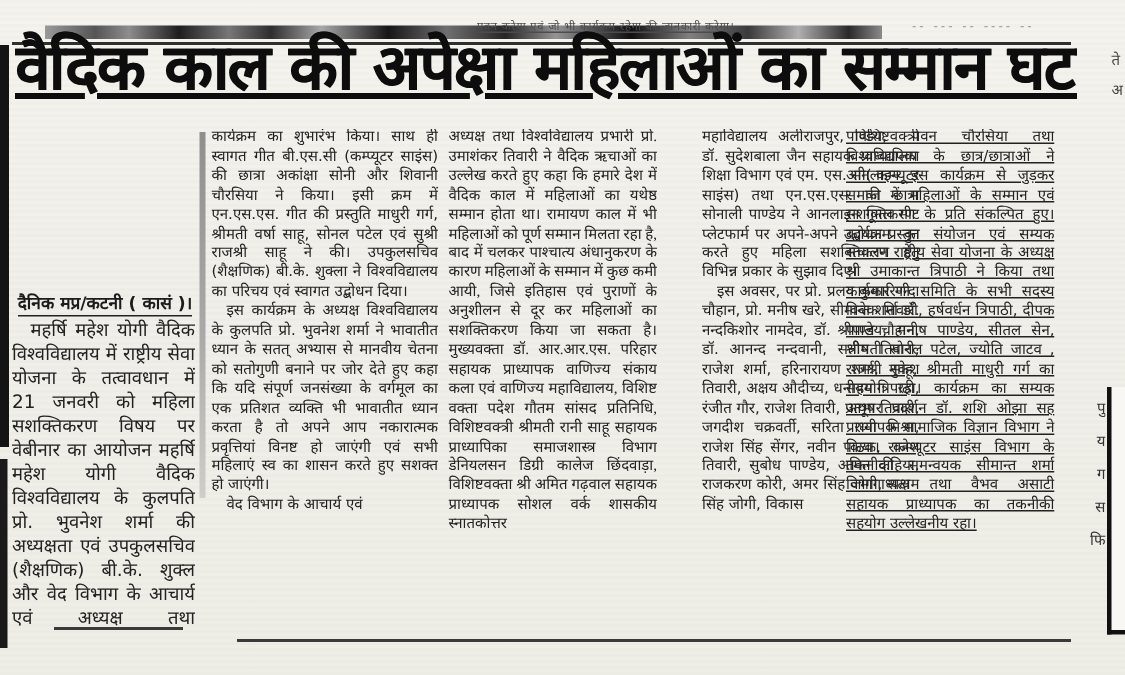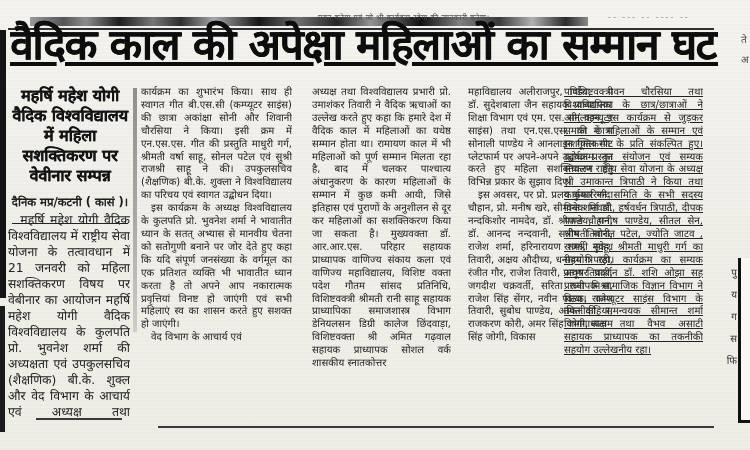--- a/index.html
+++ b/index.html
@@ -19,20 +19,21 @@
     left:30px;top:17px;width:558px;height:9px;
     background:linear-gradient(90deg,
       #9a9a9a 0%,#555 6%,#8d8d8d 10%,#1e1e1e 16%,#777 22%,#2e2e2e 27%,
       #a8a8a8 33%,#161616 41%,#6f6f6f 48%,#262626 55%,#949494 61%,
       #101010 70%,#808080 77%,#3a3a3a 84%,#b0b0b0 90%,#2a2a2a 96%,#8a8a8a 100%);
   }
   .masthead-text{
     left:318px;top:12px;width:250px;height:12px;
     font-size:7.5px;color:#4c4c4c;white-space:nowrap;overflow:hidden;
     letter-spacing:.4px;
+    text-decoration:underline;
   }
   .masthead-dashes{
     left:608px;top:13px;width:110px;height:10px;
     font-size:8px;color:#8f8f8f;letter-spacing:2px;white-space:nowrap;overflow:hidden;
   }
   .top-rule{left:8px;top:28px;width:706px;height:2px;background:#2f2f2f;}
   .left-bar{left:0;top:30px;width:6px;height:268px;background:#141414;}
   .left-bar2{left:0;top:306px;width:5px;height:126px;background:#1a1a1a;}
   .headline{
     left:10px;top:16px;width:708px;height:58px;
@@ -47,30 +48,30 @@
     font-size:16px;font-weight:700;line-height:20px;
     text-align:center;white-space:pre-line;color:#141414;
     text-shadow:.4px 0 0 #141414;
   }
   .col-divider{left:133px;top:88px;width:4px;height:244px;
     background:linear-gradient(180deg,#8f8f8f 0%,#a9a9a9 55%,#cfcec8 100%);}
   .dateline{
     left:10px;top:194px;width:120px;
     font-size:11.5px;font-weight:700;text-align:center;
   }
-  .dateline span{border-bottom:1.5px solid #222;padding-bottom:14px;white-space:nowrap;}
+  .dateline span{border-bottom:1.5px solid #222;padding-bottom:1px;white-space:nowrap;}
   .newscol{
     top:86px;height:338px;overflow:hidden;
     font-size:10px;line-height:12.9px;
     text-align:justify;white-space:pre-line;color:#222;
   }
   .lede{left:8px;top:212px;width:122px;height:208px;
     font-size:12.3px;line-height:16px;}
   .c2{left:141px;width:151px;}
-  .c3{left:312px;width:139px;}
+  .c3{left:299px;width:139px;font-family:Liberation Serif, serif;}
   .c4{left:468px;width:145px;}
   .c5{left:564px;width:139px;text-decoration:underline;}
   .rule{background:#3a3a3a;height:2px;}
   .rule-lede{left:36px;top:418px;width:86px;}
   .rule-long{left:158px;top:426px;width:556px;}
   .adj-box{
     left:738px;top:258px;width:14px;height:162px;
     border-left:3px solid #111;border-bottom:3px solid #111;
     background:#f8f7f3;
   }
@@ -93,25 +94,20 @@
   <div class="abs top-rule"></div>
 
   <div class="abs left-bar"></div>
   <div class="abs left-bar2"></div>
 
   <div class="abs headline">वैदिक काल की अपेक्षा महिलाओं का सम्मान घटा</div>
 
   <div class="abs edge-frag ef1">ते</div>
   <div class="abs edge-frag ef2">अ</div>
 
-  <div class="abs subheadline">महर्षि महेश योगी
-वैदिक विश्वविद्यालय
-में महिला
-सशक्तिकरण पर
-वेवीनार सम्पन्न</div>
   <div class="abs col-divider"></div>
   <div class="abs dateline">
     <span>दैनिक मप्र/कटनी ( कासं )।</span>
   </div>
   <div class="abs newscol lede"> महर्षि महेश योगी वैदिक विश्वविद्यालय में राष्ट्रीय सेवा योजना के तत्वावधान में 21 जनवरी को महिला सशक्तिकरण विषय पर वेबीनार का आयोजन महर्षि महेश योगी वैदिक विश्वविद्यालय के कुलपति प्रो. भुवनेश शर्मा की अध्यक्षता एवं उपकुलसचिव (शैक्षणिक) बी.के. शुक्ल और वेद विभाग के आचार्य एवं अध्यक्ष तथा विश्वविद्यालय प्रभारी प्रो. उमाशंकर तिवारी के मार्गदर्शन में किया गया। बृजेश मिश्रा एवं दीपक पाण्डेय ने वैदिक मंगलाचरण कर</div>
 
   <div class="abs newscol c2">कार्यक्रम का शुभारंभ किया। साथ ही स्वागत गीत बी.एस.सी (कम्प्यूटर साइंस) की छात्रा अकांक्षा सोनी और शिवानी चौरसिया ने किया। इसी क्रम में एन.एस.एस. गीत की प्रस्तुति माधुरी गर्ग, श्रीमती वर्षा साहू, सोनल पटेल एवं सुश्री राजश्री साहू ने की। उपकुलसचिव (शैक्षणिक) बी.के. शुक्ला ने विश्वविद्यालय का परिचय एवं स्वागत उद्बोधन दिया।
  इस कार्यक्रम के अध्यक्ष विश्वविद्यालय के कुलपति प्रो. भुवनेश शर्मा ने भावातीत ध्यान के सतत् अभ्यास से मानवीय चेतना को सतोगुणी बनाने पर जोर देते हुए कहा कि यदि संपूर्ण जनसंख्या के वर्गमूल का एक प्रतिशत व्यक्ति भी भावातीत ध्यान करता है तो अपने आप नकारात्मक प्रवृत्तियां विनष्ट हो जाएंगी एवं सभी महिलाएं स्व का शासन करते हुए सशक्त हो जाएंगी।
  वेद विभाग के आचार्य एवं</div>
   <div class="abs newscol c3">अध्यक्ष तथा विश्वविद्यालय प्रभारी प्रो. उमाशंकर तिवारी ने वैदिक ऋचाओं का उल्लेख करते हुए कहा कि हमारे देश में वैदिक काल में महिलाओं का यथेष्ठ सम्मान होता था। रामायण काल में भी महिलाओं को पूर्ण सम्मान मिलता रहा है, बाद में चलकर पाश्चात्य अंधानुकरण के कारण महिलाओं के सम्मान में कुछ कमी आयी, जिसे इतिहास एवं पुराणों के अनुशीलन से दूर कर महिलाओं का सशक्तिकरण किया जा सकता है। मुख्यवक्ता डॉ. आर.आर.एस. परिहार सहायक प्राध्यापक वाणिज्य संकाय कला एवं वाणिज्य महाविद्यालय, विशिष्ट वक्ता पदेश गौतम सांसद प्रतिनिधि, विशिष्टवक्त्री श्रीमती रानी साहू सहायक प्राध्यापिका समाजशास्त्र विभाग डेनियलसन डिग्री कालेज छिंदवाड़ा, विशिष्टवक्ता श्री अमित गढ़वाल सहायक प्राध्यापक सोशल वर्क शासकीय स्नातकोत्तर</div>

